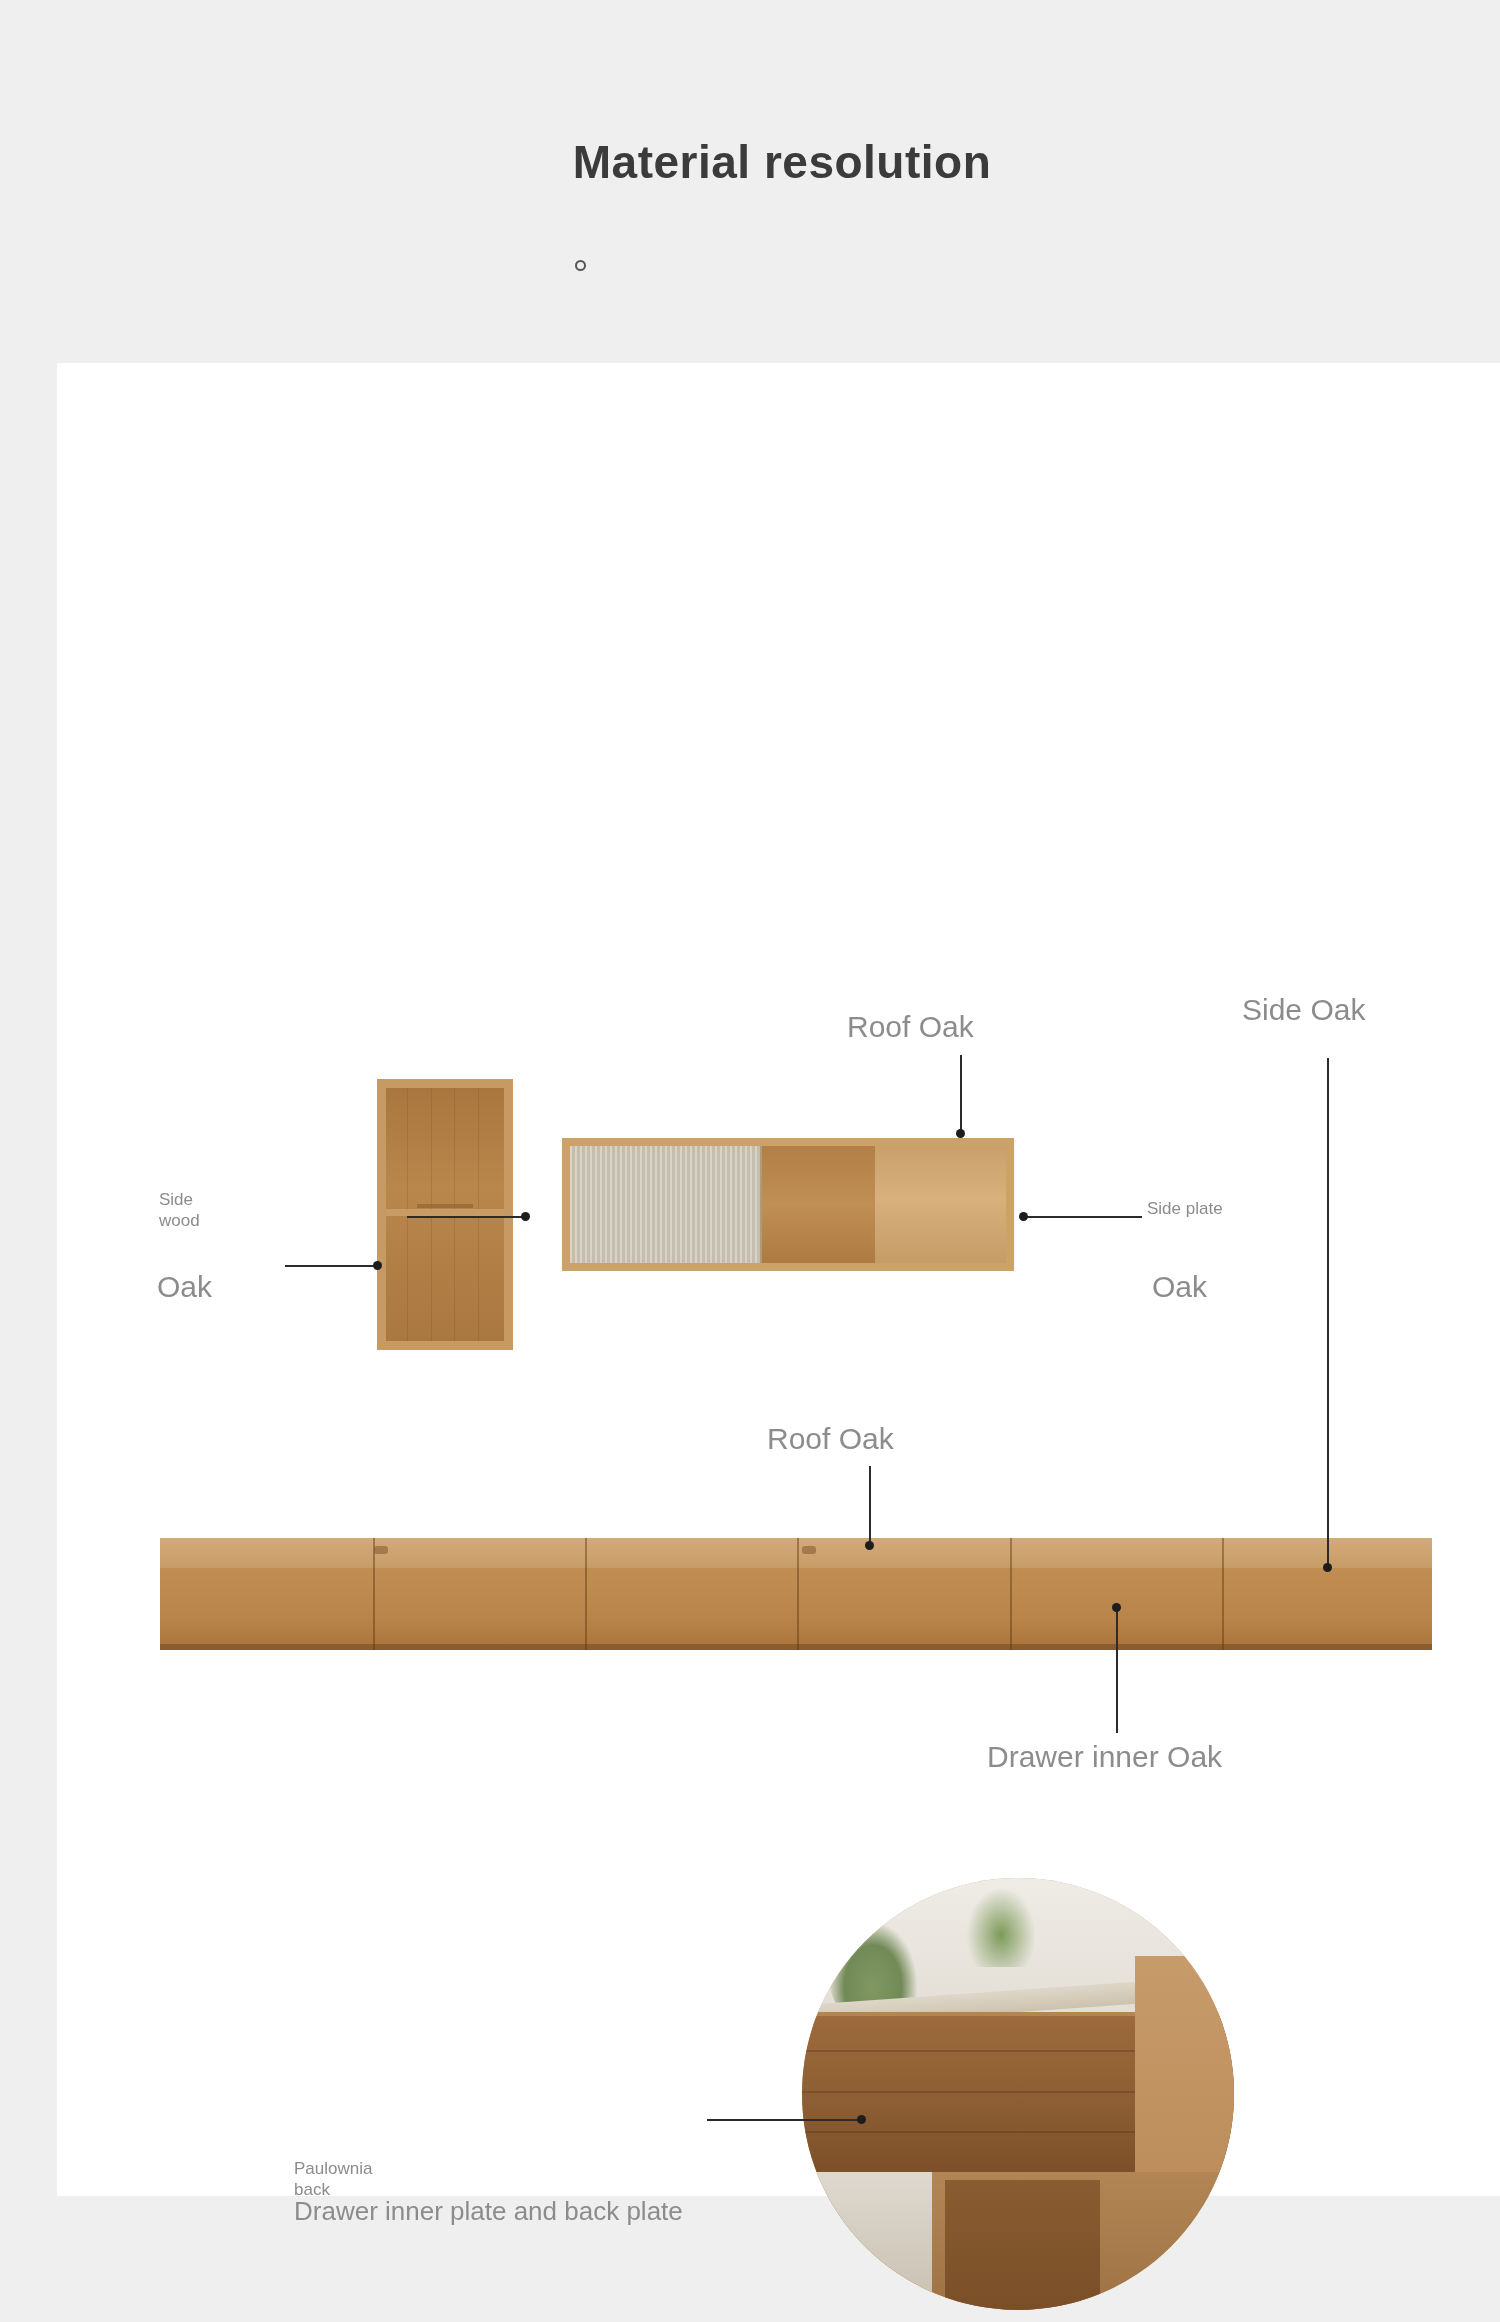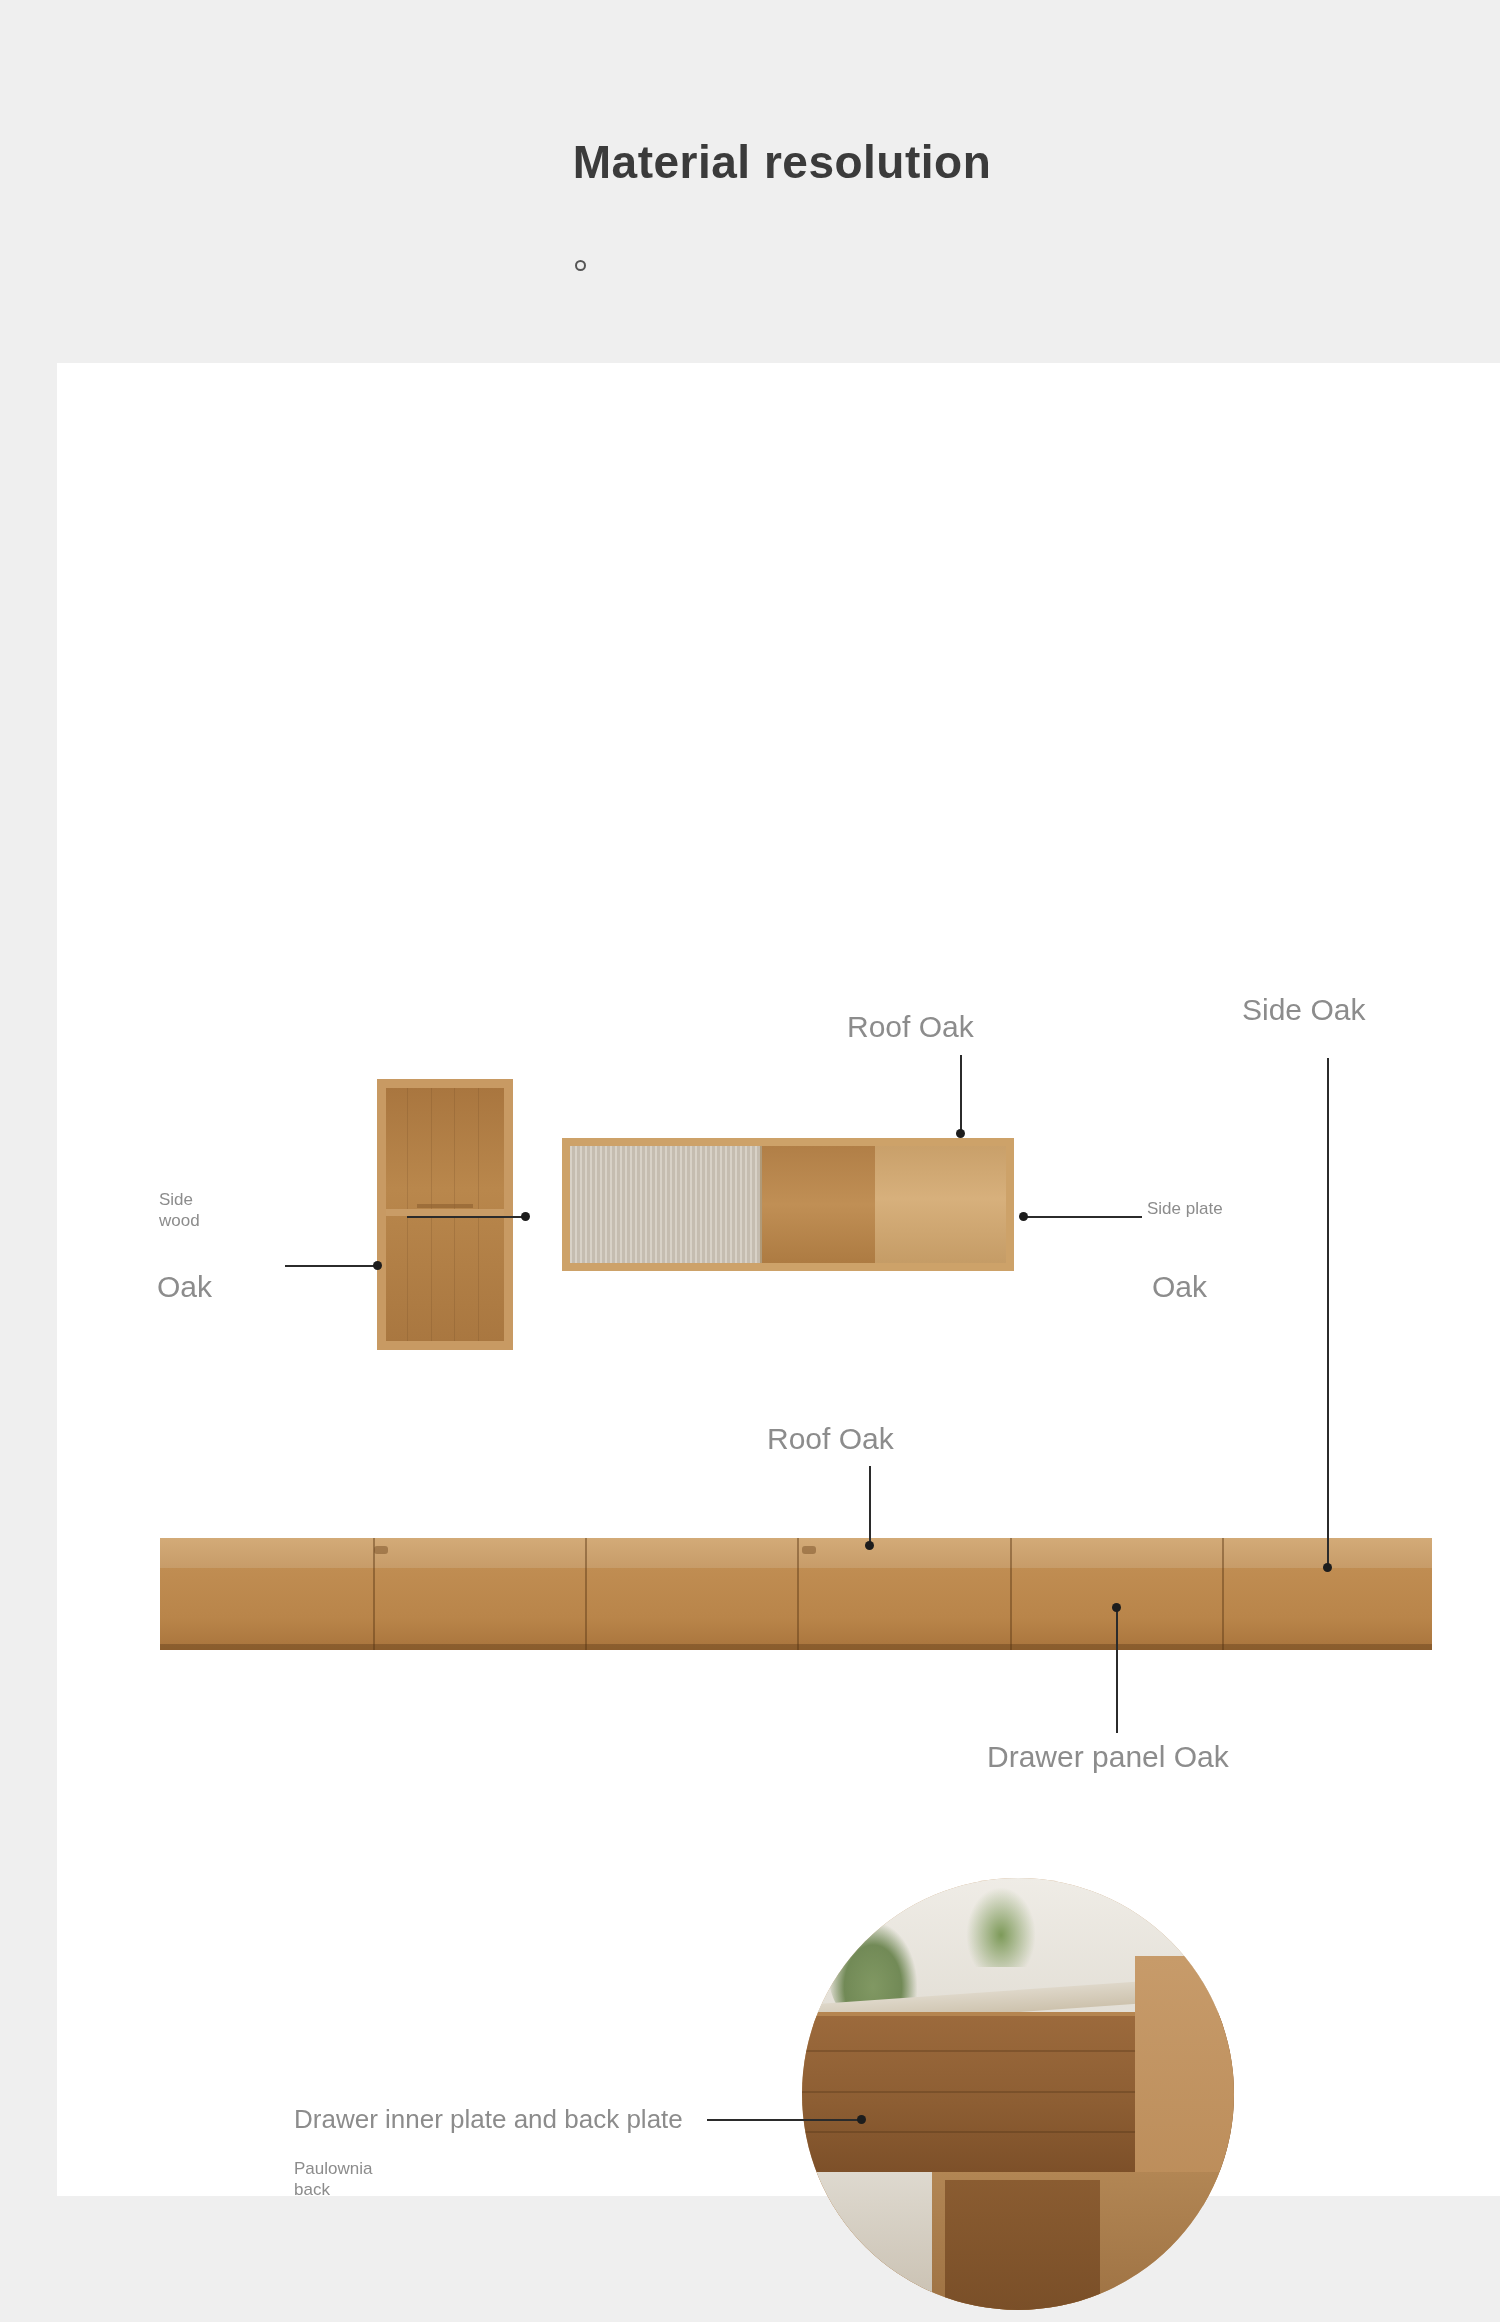--- a/index.html
+++ b/index.html
@@ -319,42 +319,42 @@
     </div>
 
     <div class="lbl big" style="left:1185px; top:628px;">Side Oak</div>
     <div class="line-v" style="left:1270px; top:695px; height:510px;"></div>
     <div class="dot" style="left:1266px; top:1200px;"></div>
 
     <div class="lbl big" style="left:710px; top:1057px;">Roof Oak</div>
     <div class="line-v" style="left:812px; top:1103px; height:80px;"></div>
     <div class="dot" style="left:808px; top:1178px;"></div>
 
-    <div class="lbl big" style="left:930px; top:1375px;">Drawer panel Oak</div>
+    <div class="lbl big" style="left:930px; top:1375px;">Drawer inner Oak</div>
     <div class="line-v" style="left:1059px; top:1245px; height:125px;"></div>
     <div class="dot" style="left:1055px; top:1240px;"></div>
 
     <div class="photo">
       <div class="ph-bgtop"></div>
       <div class="ph-plant"></div>
       <div class="ph-plant2"></div>
       <div class="ph-deskline"></div>
       <div class="ph-drawer-top"></div>
       <div class="ph-drawer-face">
         <div class="ph-grain" style="top:22%"></div>
         <div class="ph-grain" style="top:48%"></div>
         <div class="ph-grain" style="top:74%"></div>
       </div>
       <div class="ph-right-panel"></div>
       <div class="ph-lower"></div>
       <div class="ph-lower-left"></div>
       <div class="ph-leg"></div>
     </div>
 
-    <div class="lbl mid" style="left:237px; top:1740px;">Drawer inner plate and back plate</div>
+    <div class="lbl mid" style="left:237px; top:1832px;">Drawer inner plate and back plate</div>
     <div class="line-h" style="left:650px; top:1756px; width:155px;"></div>
     <div class="dot" style="left:800px; top:1752px;"></div>
 
     <div class="lbl small" style="left:237px; top:1795px;">Paulownia
 back</div>
 
   </div>
 </div>
 
 </body></html>

